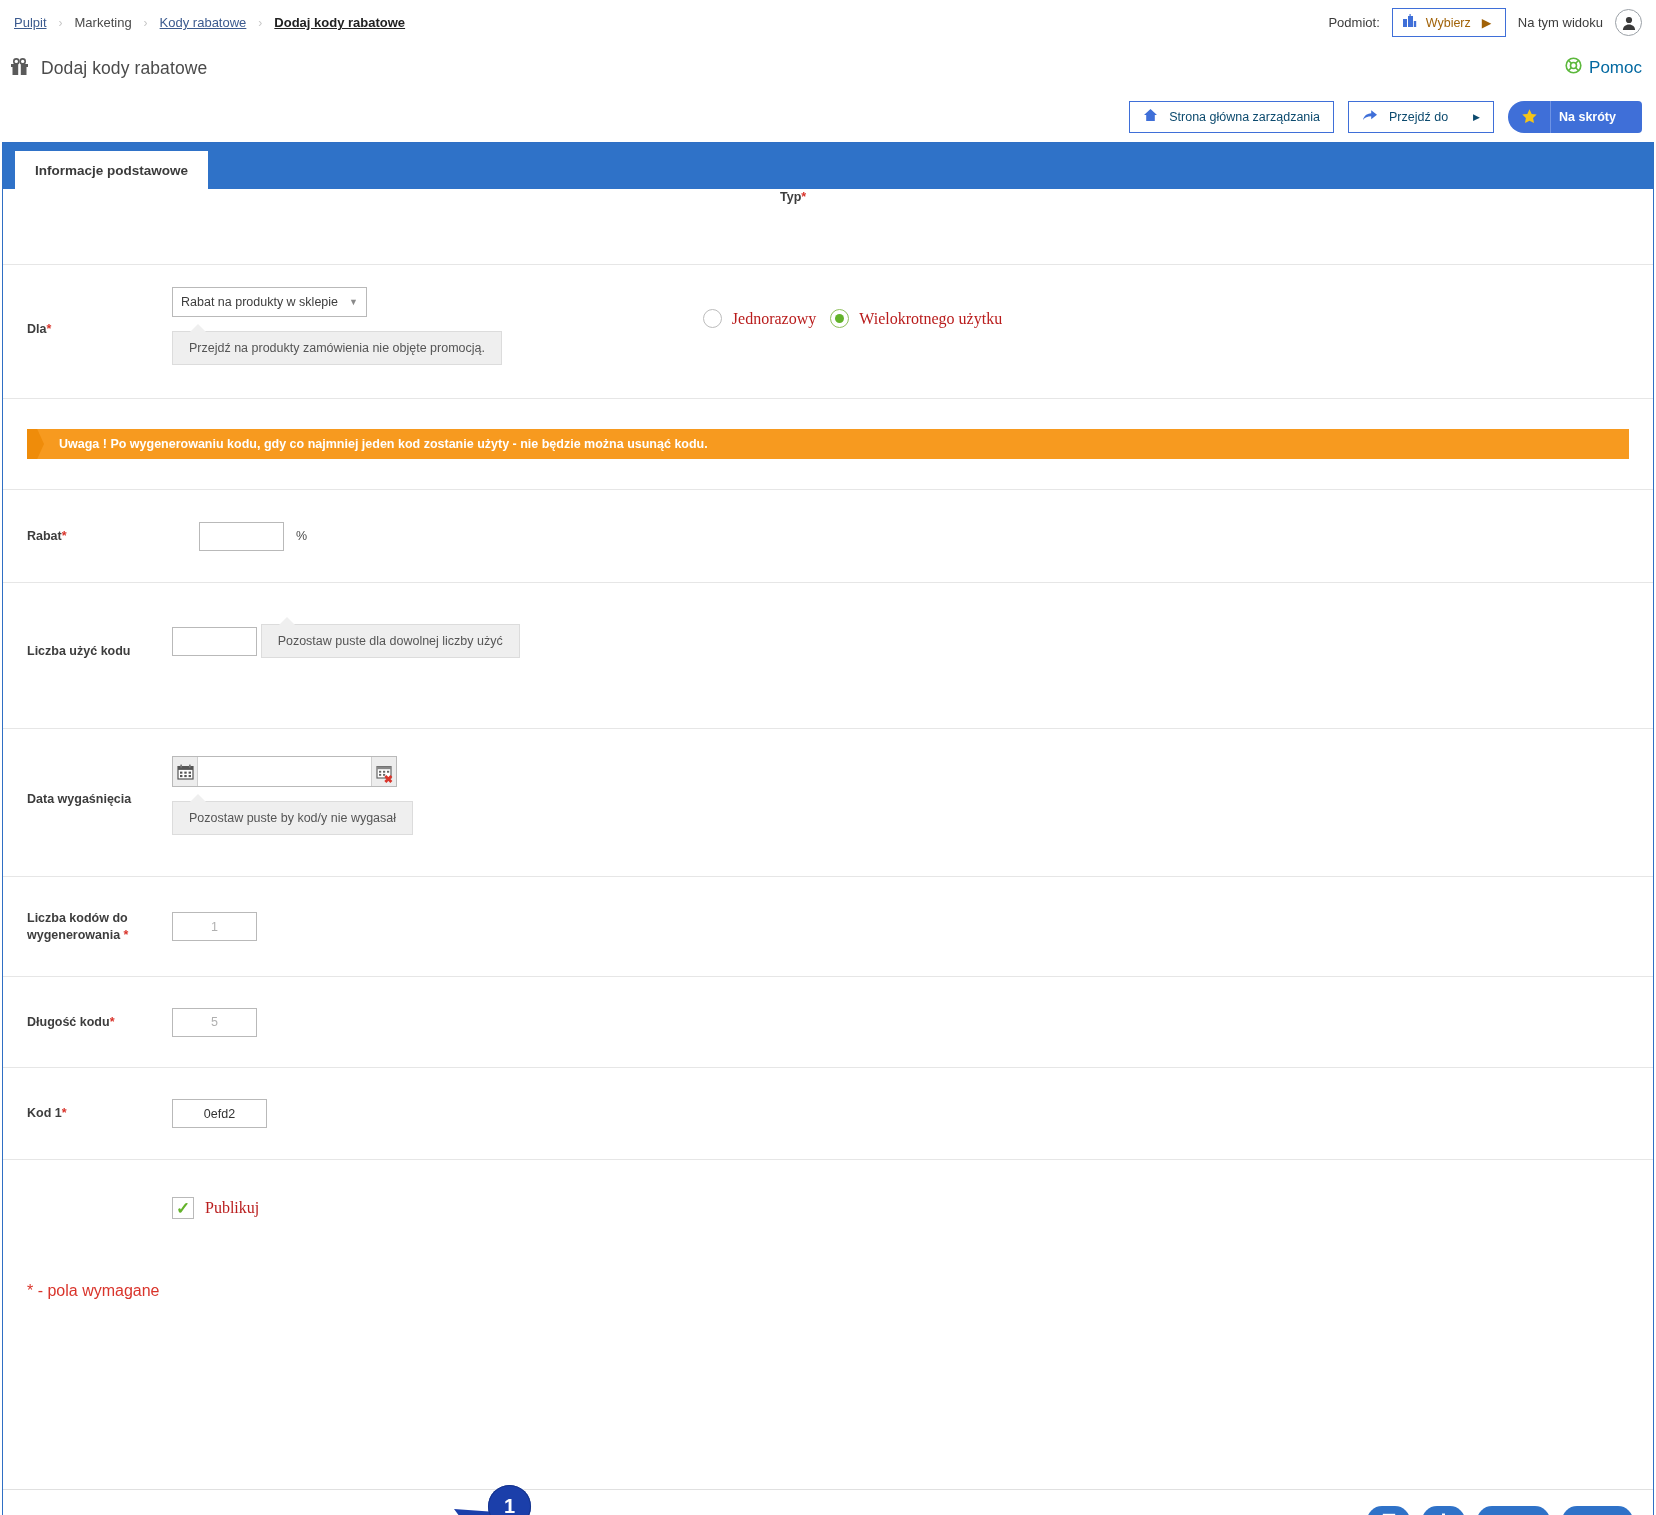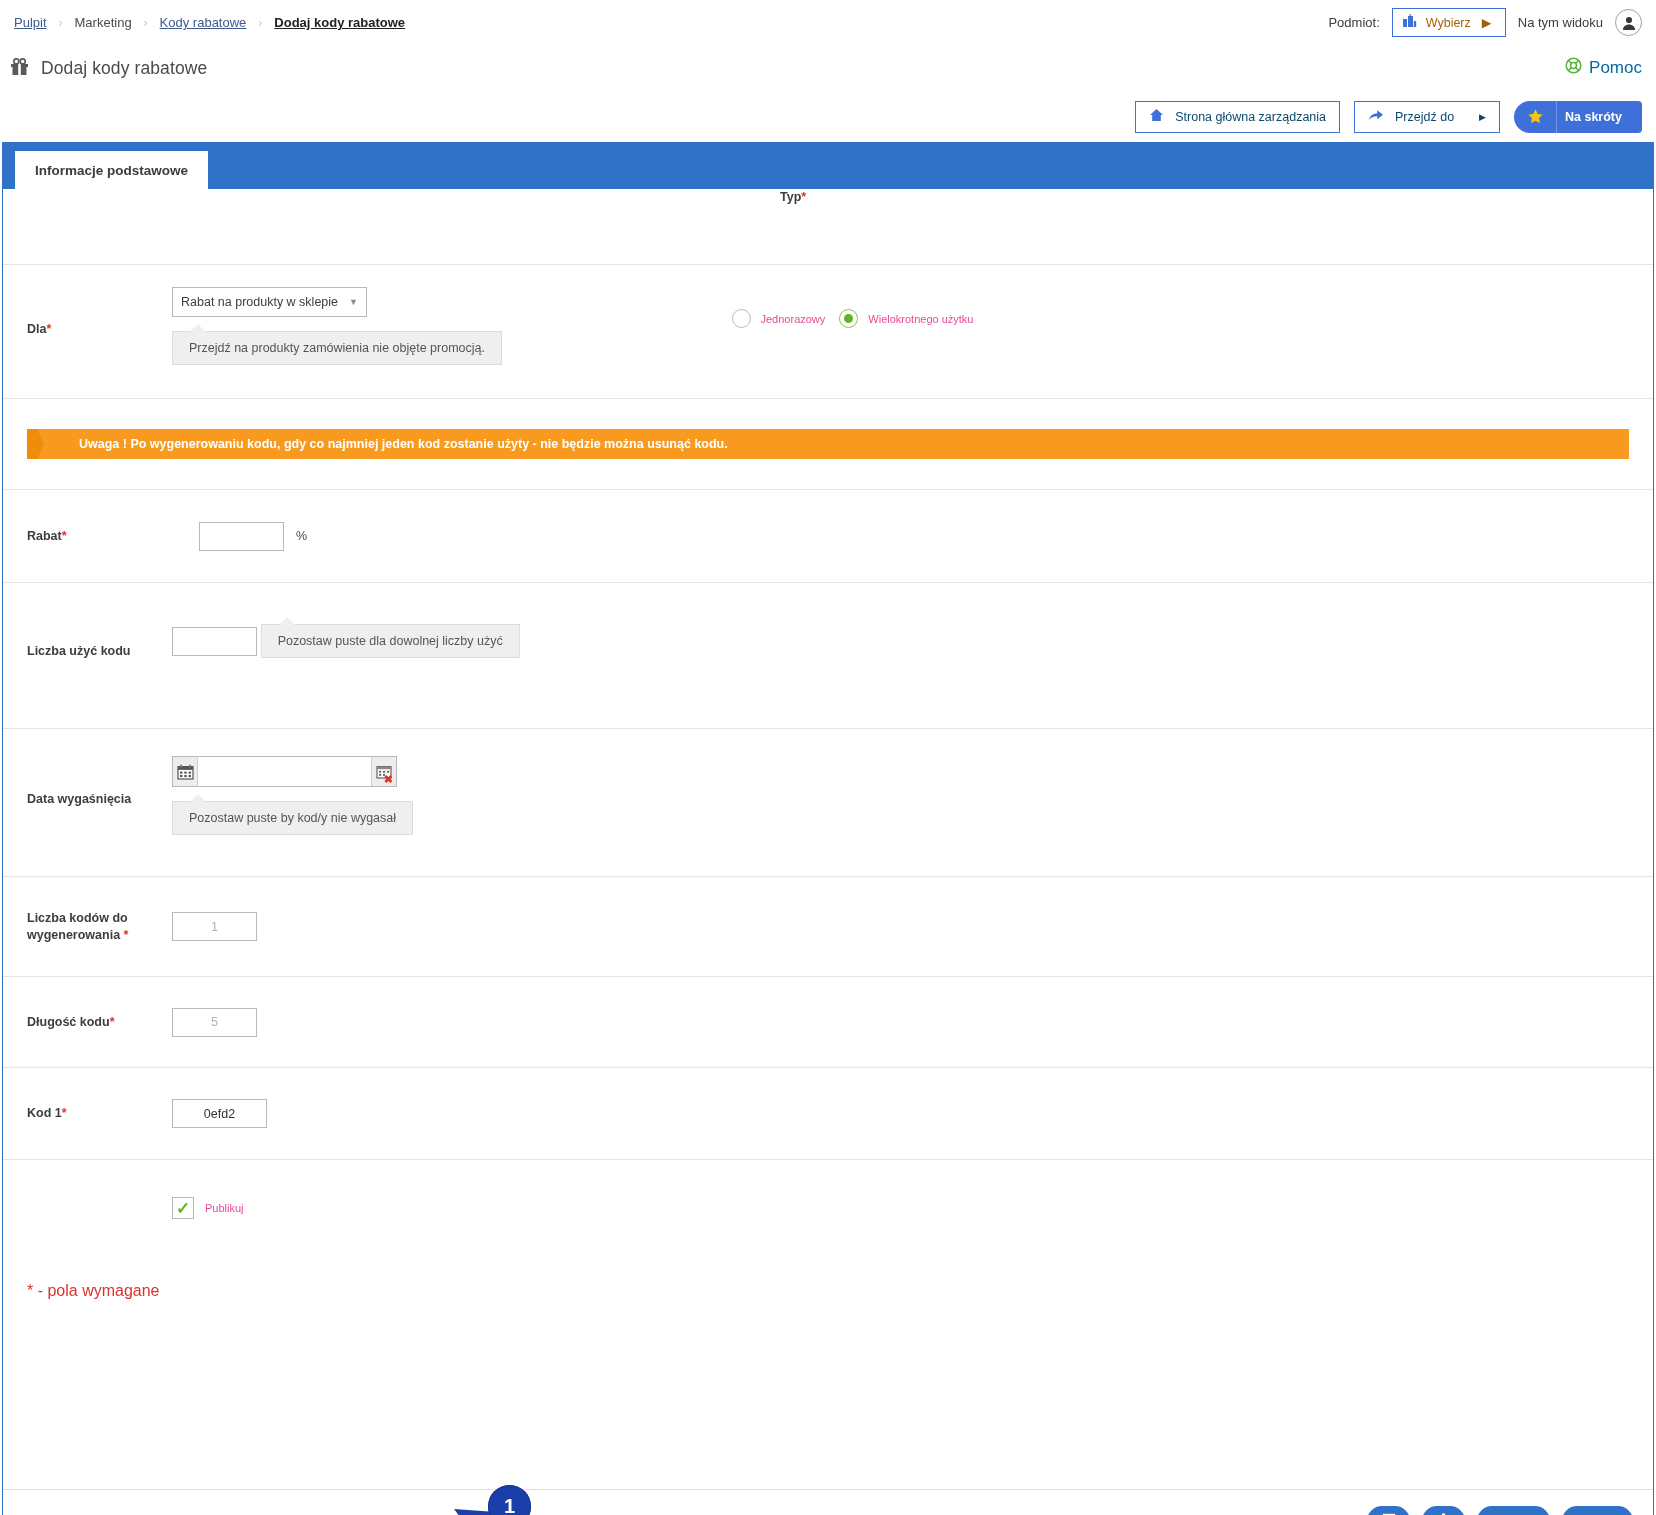--- a/index.html
+++ b/index.html
@@ -75,21 +75,21 @@
     height:32px; display:flex; align-items:center; gap:11px;
     padding:0 13px; color:#0c4a6e; font-size:12.5px; cursor:pointer;
   }
   .shortcut-wrap { display:flex; align-items:stretch; height:32px; cursor:pointer; }
   .shortcut-star {
     background:#3f6fd8; border-radius:16px 0 0 16px;
     width:42px; display:flex; align-items:center; justify-content:center;
   }
   .shortcut-main {
     background:#3f6fd8; color:#fff; font-weight:bold; font-size:12.5px;
-    display:flex; align-items:center; padding:0 20px 0 8px;
+    display:flex; align-items:center; padding:0 26px 0 8px;
     border-radius:0 4px 4px 0;
     border-left:1px solid #6f93e4;
   }
 
   
   .panel {
     margin:0 2px 0 2px;
     border:1px solid #2f6fc4;
     background:#fff;
     height:1410px;
@@ -154,35 +154,35 @@
   .radio { display:flex; align-items:center; gap:10px; cursor:pointer; }
   .rdot {
     width:19px;height:19px;border-radius:50%;
     border:1px solid #bcbcbc; background:#fff;
     display:flex;align-items:center;justify-content:center;
   }
   .rdot.on { border-color:#8fbf5c; }
   .rdot.on:after {
     content:""; width:9px;height:9px;border-radius:50%;background:#63b32a;
   }
-  .rlabel { font-size:11px; color:#ec4899; }
+  .rlabel { font-size:16px; color:#b91c1c;font-family:Liberation Serif, serif; }
 
   
   .sel {
     border:1px solid #b9b9b9; background:#fff; height:30px; width:195px;
     display:flex; align-items:center; padding:0 8px;
     font-size:12.5px; color:#3d3d3d; cursor:pointer;
   }
   .sel .caret { margin-left:auto; color:#8a8a8a; font-size:9px; }
 
   
   .warnwrap { padding:30px 24px 30px 24px; }
   .warn {
     background:#f79a1f; color:#fff; font-weight:bold; font-size:12.5px;
-    height:30px; display:flex; align-items:center; padding-left:52px;
+    height:30px; display:flex; align-items:center; padding-left:32px;
     position:relative;
   }
   .warn:before {
     content:""; position:absolute; left:0; top:0; bottom:0; width:17px;
     background:#ef8c0a;
     clip-path:polygon(0 0, 60% 0, 100% 50%, 60% 100%, 0 100%);
   }
 
   
   .dategroup { display:flex; align-items:stretch; border:1px solid #b9b9b9; width:225px; height:31px; }

